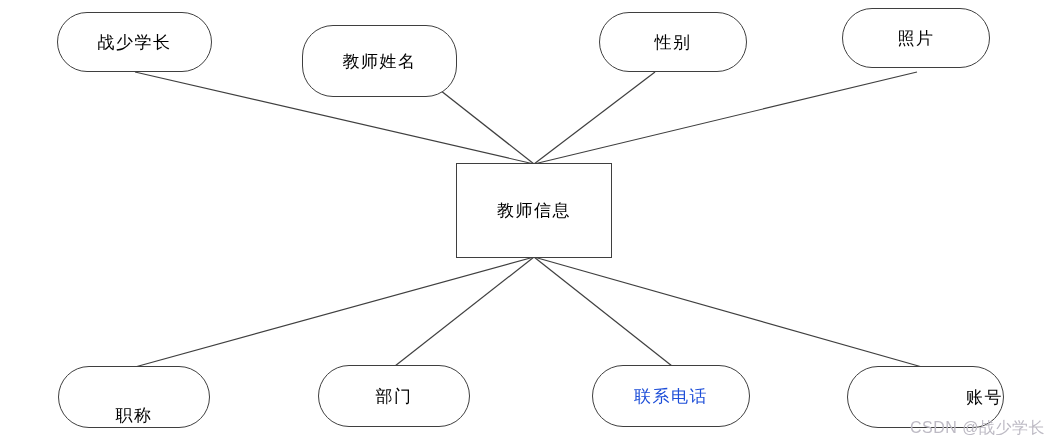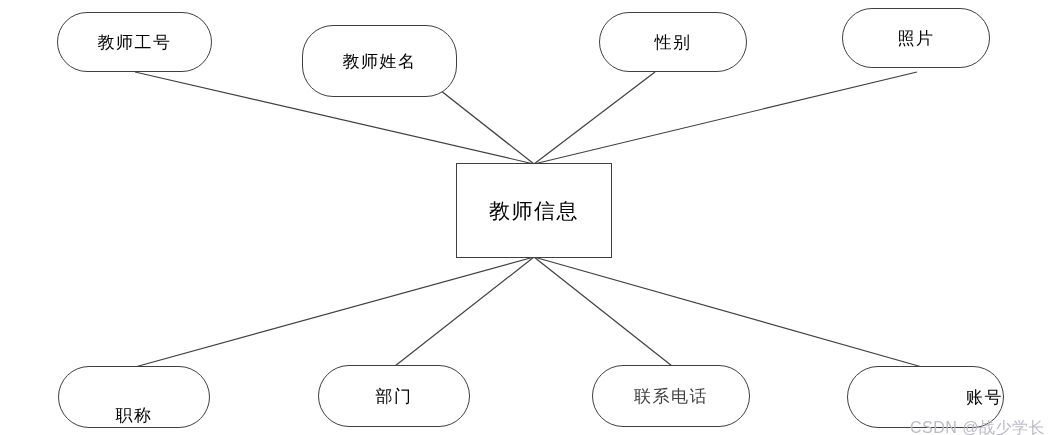--- a/index.html
+++ b/index.html
@@ -36,21 +36,21 @@
     color: #000000;
   }
   .entity {
     position: absolute;
     box-sizing: border-box;
     background: #ffffff;
     border: 1.8px solid #3f3f3f;
     display: flex;
     align-items: center;
     justify-content: center;
-    font-size: 21px;
+    font-size: 17px;
     letter-spacing: 1.5px;
     color: #000000;
   }
   .watermark {
     position: absolute;
     font-family: "Liberation Sans", "DejaVu Sans", sans-serif;
     font-size: 16px;
     letter-spacing: 0.5px;
     white-space: nowrap;
   }
@@ -65,38 +65,38 @@
       <line x1="655" y1="72" x2="534" y2="164" stroke="#3f3f3f" stroke-width="1.2"></line>
       <line x1="917" y1="72" x2="534" y2="164" stroke="#3f3f3f" stroke-width="1.2"></line>
       <line x1="135" y1="367" x2="534" y2="257" stroke="#3f3f3f" stroke-width="1.2"></line>
       <line x1="395" y1="366" x2="534" y2="257" stroke="#3f3f3f" stroke-width="1.2"></line>
       <line x1="672" y1="366" x2="534" y2="257" stroke="#3f3f3f" stroke-width="1.2"></line>
       <line x1="922" y1="367" x2="534" y2="257" stroke="#3f3f3f" stroke-width="1.2"></line>
     </svg>
 
   <div id="nodes">
       <div class="oval" style="left: 57px; top: 12px; width: 155px; height: 60px; border-color: rgb(63, 63, 63); color: rgb(0, 0, 0);">
-        <span>教师工号</span>
+        <span>战少学长</span>
       </div>
       <div class="oval" style="left: 302px; top: 25px; width: 155px; height: 72px; border-color: rgb(63, 63, 63); color: rgb(0, 0, 0);">
         <span>教师姓名</span>
       </div>
       <div class="oval" style="left: 599px; top: 12px; width: 148px; height: 60px; border-color: rgb(63, 63, 63); color: rgb(0, 0, 0);">
         <span>性别</span>
       </div>
       <div class="oval" style="left: 842px; top: 8px; width: 148px; height: 60px; border-color: rgb(63, 63, 63); color: rgb(0, 0, 0);">
         <span>照片</span>
       </div>
       <div class="oval" style="left: 58px; top: 366px; width: 152px; height: 62px; border-color: rgb(63, 63, 63); color: rgb(0, 0, 0); align-items: flex-end;">
         <span>职称</span>
       </div>
       <div class="oval" style="left: 318px; top: 365px; width: 152px; height: 62px; border-color: rgb(63, 63, 63); color: rgb(0, 0, 0); justify-content: center;">
         <span>部门</span>
       </div>
-      <div class="oval" style="left: 592px; top: 365px; width: 158px; height: 62px; border-color: rgb(63, 63, 63); color: #404040; text-align: right;">
+      <div class="oval" style="left: 592px; top: 365px; width: 158px; height: 62px; border-color: rgb(63, 63, 63); color: #1d4ed8; text-align: right;">
         <span>联系电话</span>
       </div>
       <div class="oval" style="left: 847px; top: 366px; width: 157px; height: 62px; border-color: rgb(63, 63, 63); color: rgb(0, 0, 0); justify-content: flex-end;">
         <span>账号</span>
       </div>
     </div>
 
   <div class="entity" id="entity" style="left: 456px; top: 163px; width: 156px; height: 95px; border-color: rgb(63, 63, 63); color: rgb(0, 0, 0);">
     <span>教师信息</span>
   </div>

